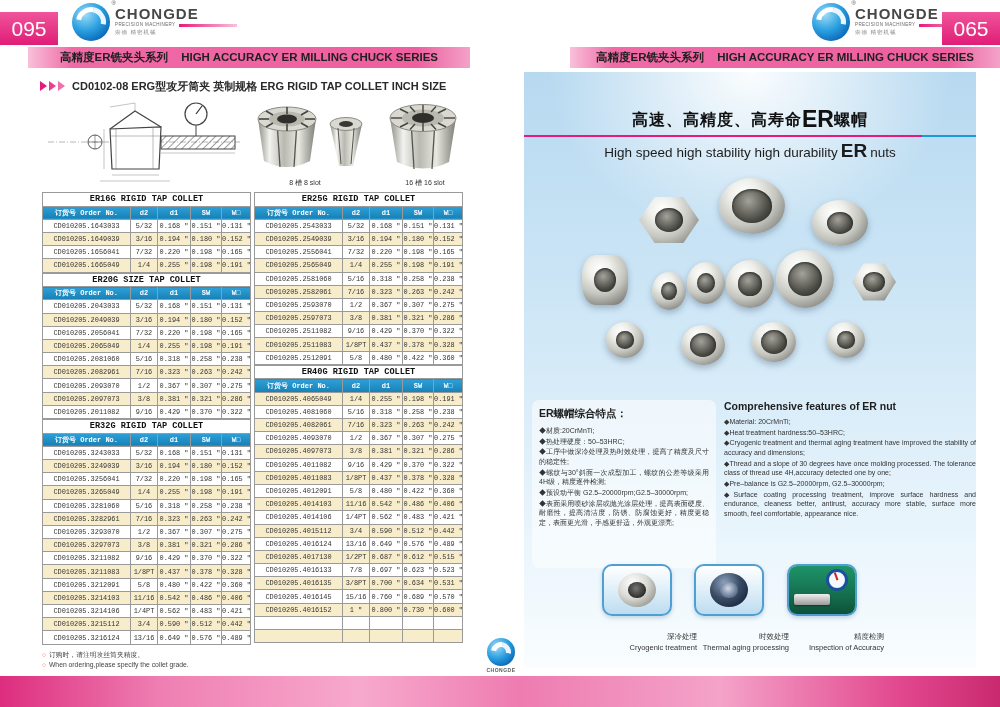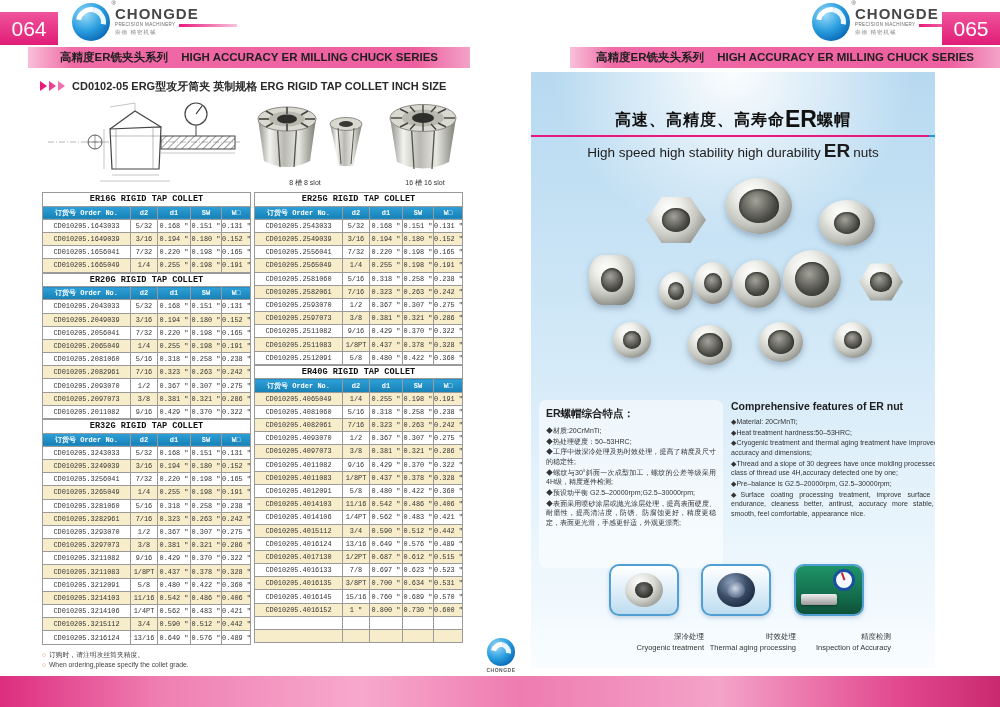--- a/index.html
+++ b/index.html
@@ -54,21 +54,21 @@
                   font-size:6.9px;color:#333;overflow:hidden;white-space:nowrap;}
   tr.trow-title td{font-size:8.6px;font-weight:bold;color:#111;background:#fff;height:12.6px;}
   tr.trow-head td{background:linear-gradient(180deg,#2ea0d8,#1781b6);color:#fff;font-weight:bold;
                   font-size:7px;}
   tr.cream td{background:#f8edcb;}
 
   .notes{position:absolute;left:42px;top:650px;font-size:6.8px;color:#444;line-height:1.35;}
   .note-dot{color:#e86030;margin-right:3px;font-size:6.5px;}
 
   
-  .panel{position:absolute;left:31px;top:72px;width:404px;height:596px;overflow:hidden;
+  .panel{position:absolute;left:24px;top:72px;width:452px;height:596px;overflow:hidden;
          background:linear-gradient(180deg,#b7d9f0 0%,#cde6f6 38%,#e4f2fb 70%,#f9fdff 100%);text-decoration:underline;}
   .panel::before{content:"";position:absolute;left:0;top:0;right:0;height:230px;
          background:radial-gradient(ellipse 62% 100% at 50% 0%,rgba(255,255,255,.95),rgba(255,255,255,0) 72%);
          pointer-events:none;}
   .rp-titleblock{position:absolute;left:0;top:34px;width:100%;text-align:center;}
   .rp-title-zh{font-size:16px;font-weight:bold;color:#111;letter-spacing:1px;}
   .big-er{font-size:23px;font-weight:bold;letter-spacing:0;vertical-align:-2px;}
   .rp-rule{margin:2px auto 3px auto;width:452px;height:2px;
            background:linear-gradient(90deg,#e8197d 0%,#e8197d 88%,#1a9ad6 88%,#1a9ad6 100%);}
   .rp-title-en{font-size:13.5px;color:#1c1c1c;}
@@ -120,21 +120,21 @@
   .logo-bottom .lb-text{font-size:5px;font-weight:bold;color:#5a5a5a;letter-spacing:.5px;margin-top:1px;}
 
   svg{display:block;}
 </style>
 </head>
 <body>
 
 <div class="spread">
 
   <div class="page page-left">
-    <div class="pagenum pn-left">064</div>
+    <div class="pagenum pn-left">095</div>
 
     <div class="logo" style="left:72px;top:3px;">
       <div class="logo-ball">
         <span class="logo-reg">®</span>
       </div>
       <div class="logo-text">
         <span class="logo-brand">CHONGDE</span>
         <span class="logo-subrow">
           <span class="logo-sub">PRECISION MACHINERY</span>
           <span class="logo-line"></span>
@@ -145,21 +145,21 @@
 
     <div class="banner banner-l">
       <span class="bzh">高精度ER铣夹头系列</span>
       <span class="ben">HIGH ACCURACY ER MILLING CHUCK SERIES</span>
     </div>
 
     <div class="section-title">
       <span class="chev"></span>
       <span class="chev c2"></span>
       <span class="chev c3"></span>
-      <span>CD0102-05 ERG型攻牙筒夹 英制规格  ERG RIGID TAP COLLET INCH SIZE</span>
+      <span>CD0102-08 ERG型攻牙筒夹 英制规格  ERG RIGID TAP COLLET INCH SIZE</span>
     </div>
 
     <div class="figure-area">
 
       <svg width="205" height="90" viewBox="0 0 205 90" style="position:absolute;left:0;top:1px;">
         <defs>
           <pattern id="hatch" width="5" height="5" patternTransform="rotate(45)" patternUnits="userSpaceOnUse">
             <line x1="0" y1="0" x2="0" y2="5" stroke="#555" stroke-width="1.2"></line>
           </pattern>
         </defs>
@@ -299,21 +299,21 @@
           <table class="stable">
             <colgroup>
               <col style="width: 88px;">
               <col style="width: 27px;">
               <col style="width: 33px;">
               <col style="width: 31px;">
               <col style="width: 29px;">
             </colgroup>
             <tbody>
               <tr class="trow-title">
-                <td colspan="5">ER20G RIGID TAP COLLET</td>
+                <td colspan="5">ER20G SIZE TAP COLLET</td>
               </tr>
               <tr class="trow-head">
                 <td>订货号 Order No.</td>
                 <td>d2</td>
                 <td>d1</td>
                 <td>SW</td>
                 <td>W□</td>
               </tr>
               <tr>
                 <td>CD010205.2043033</td>

